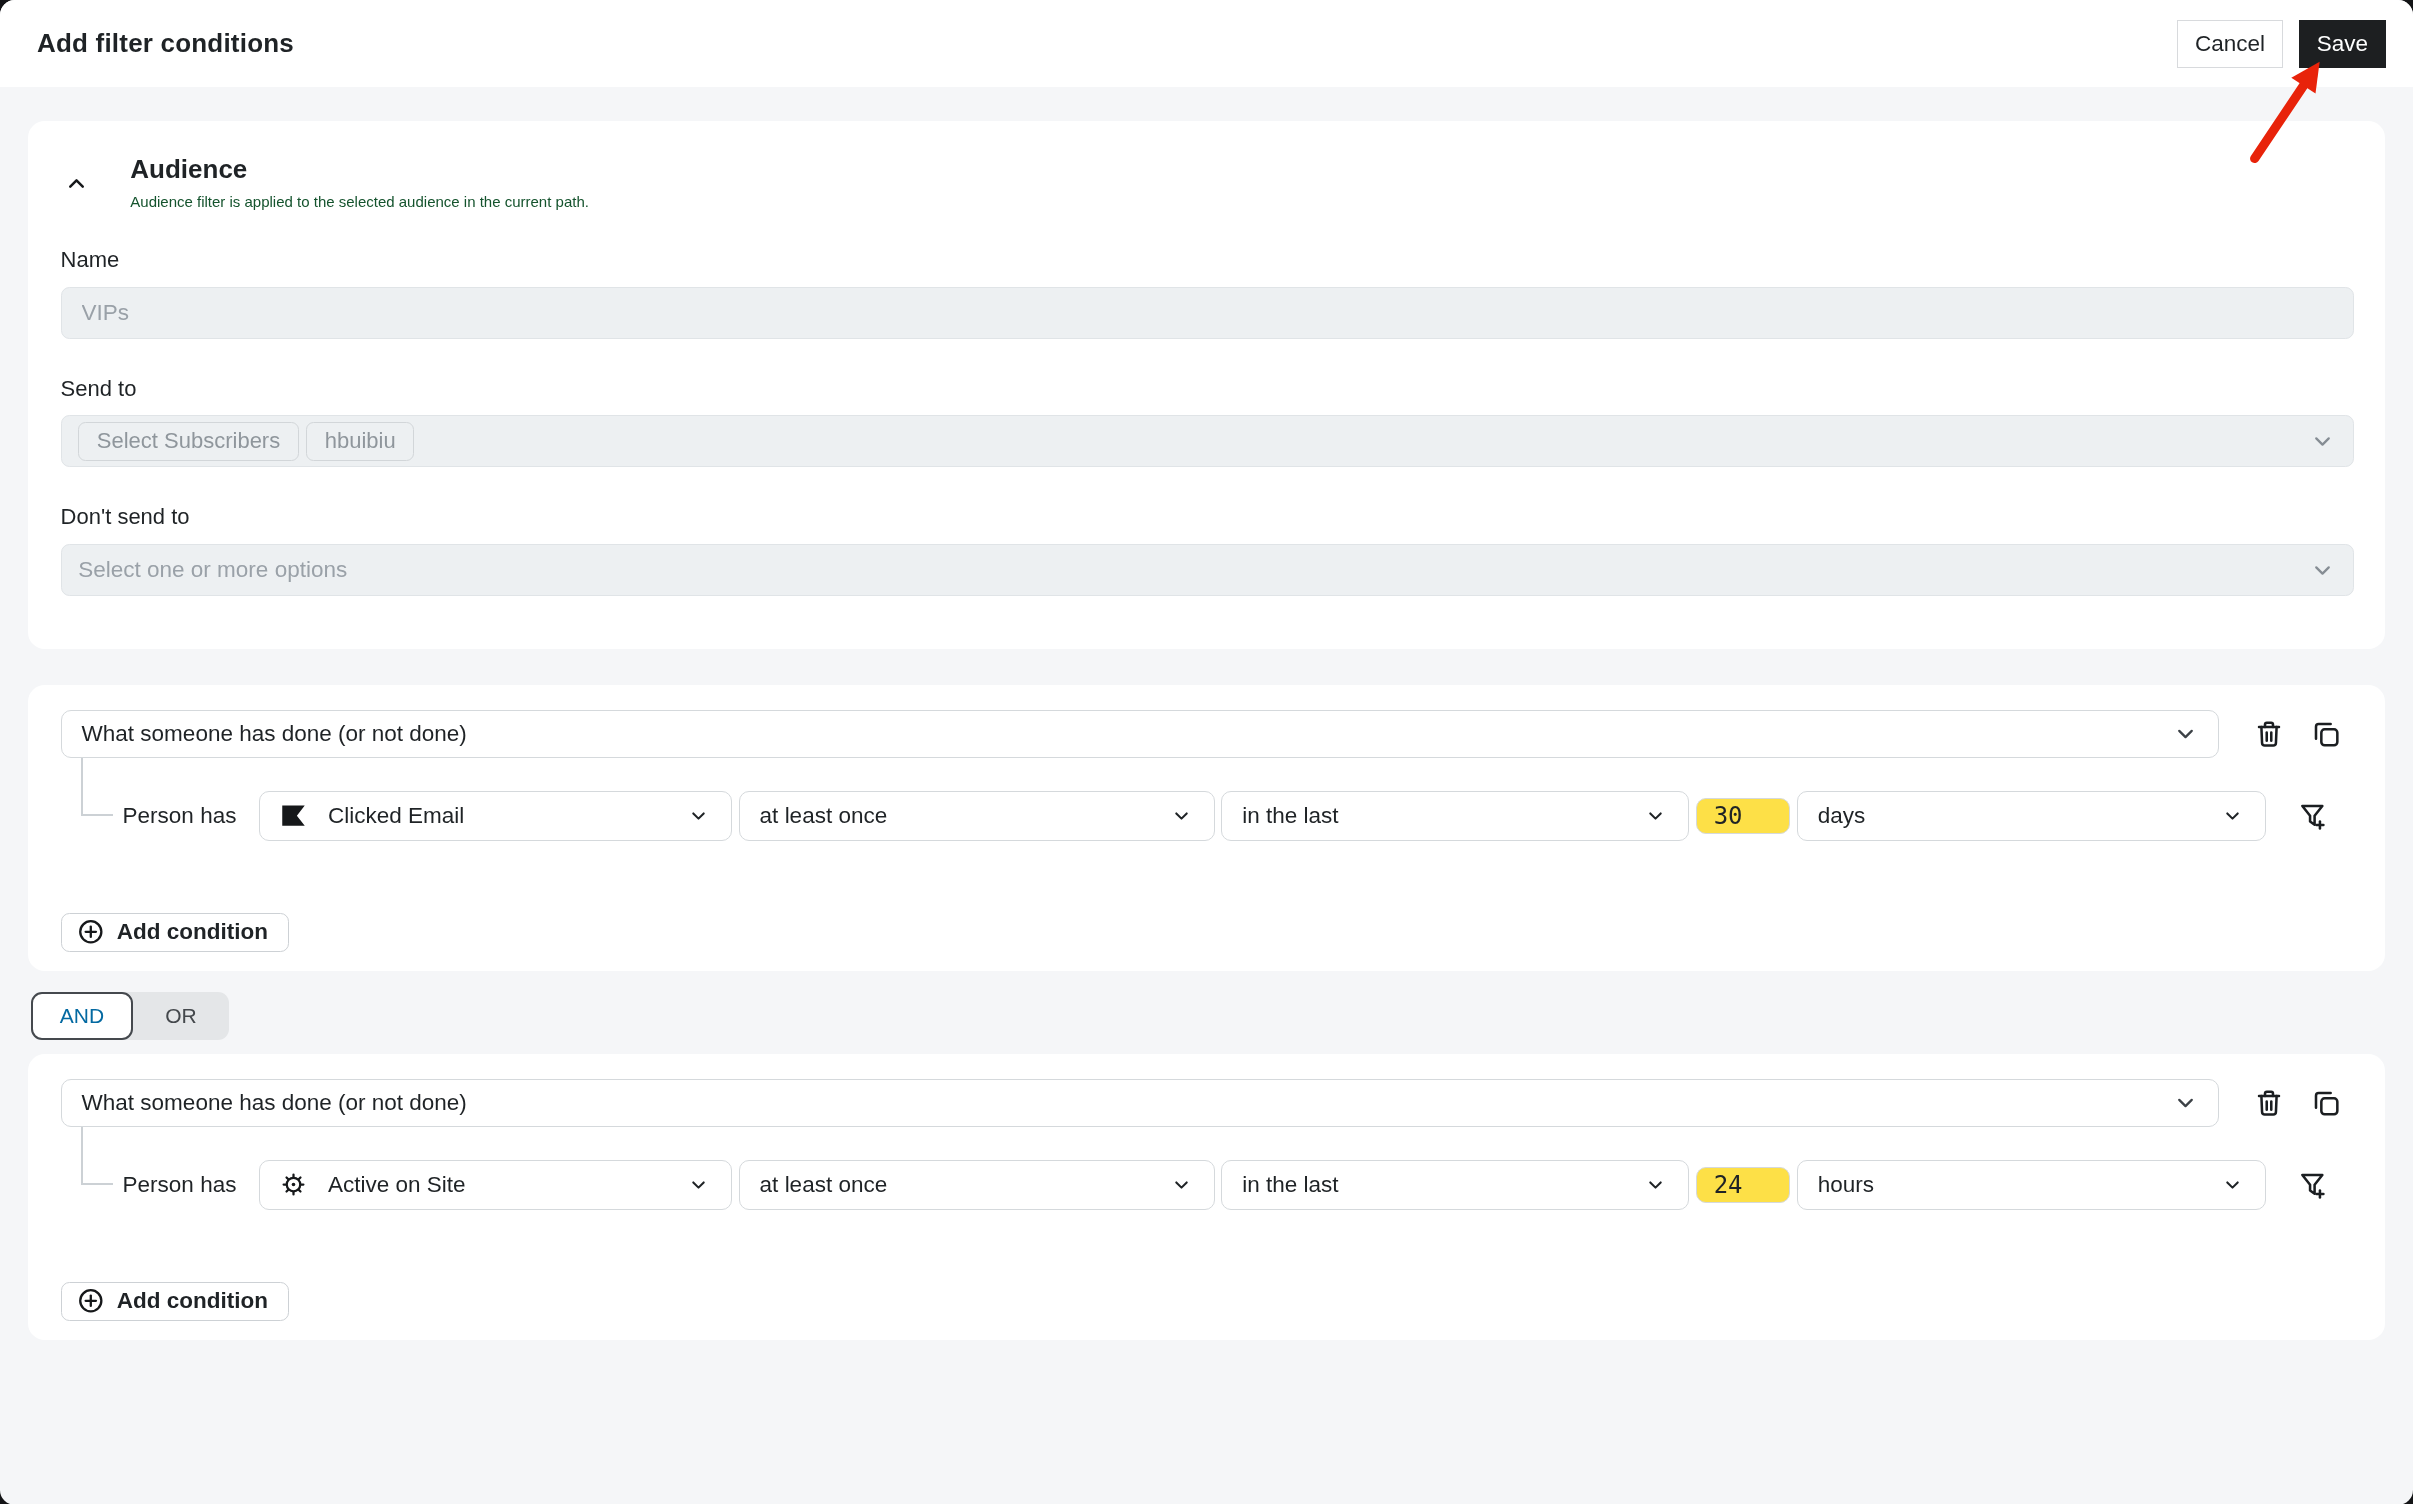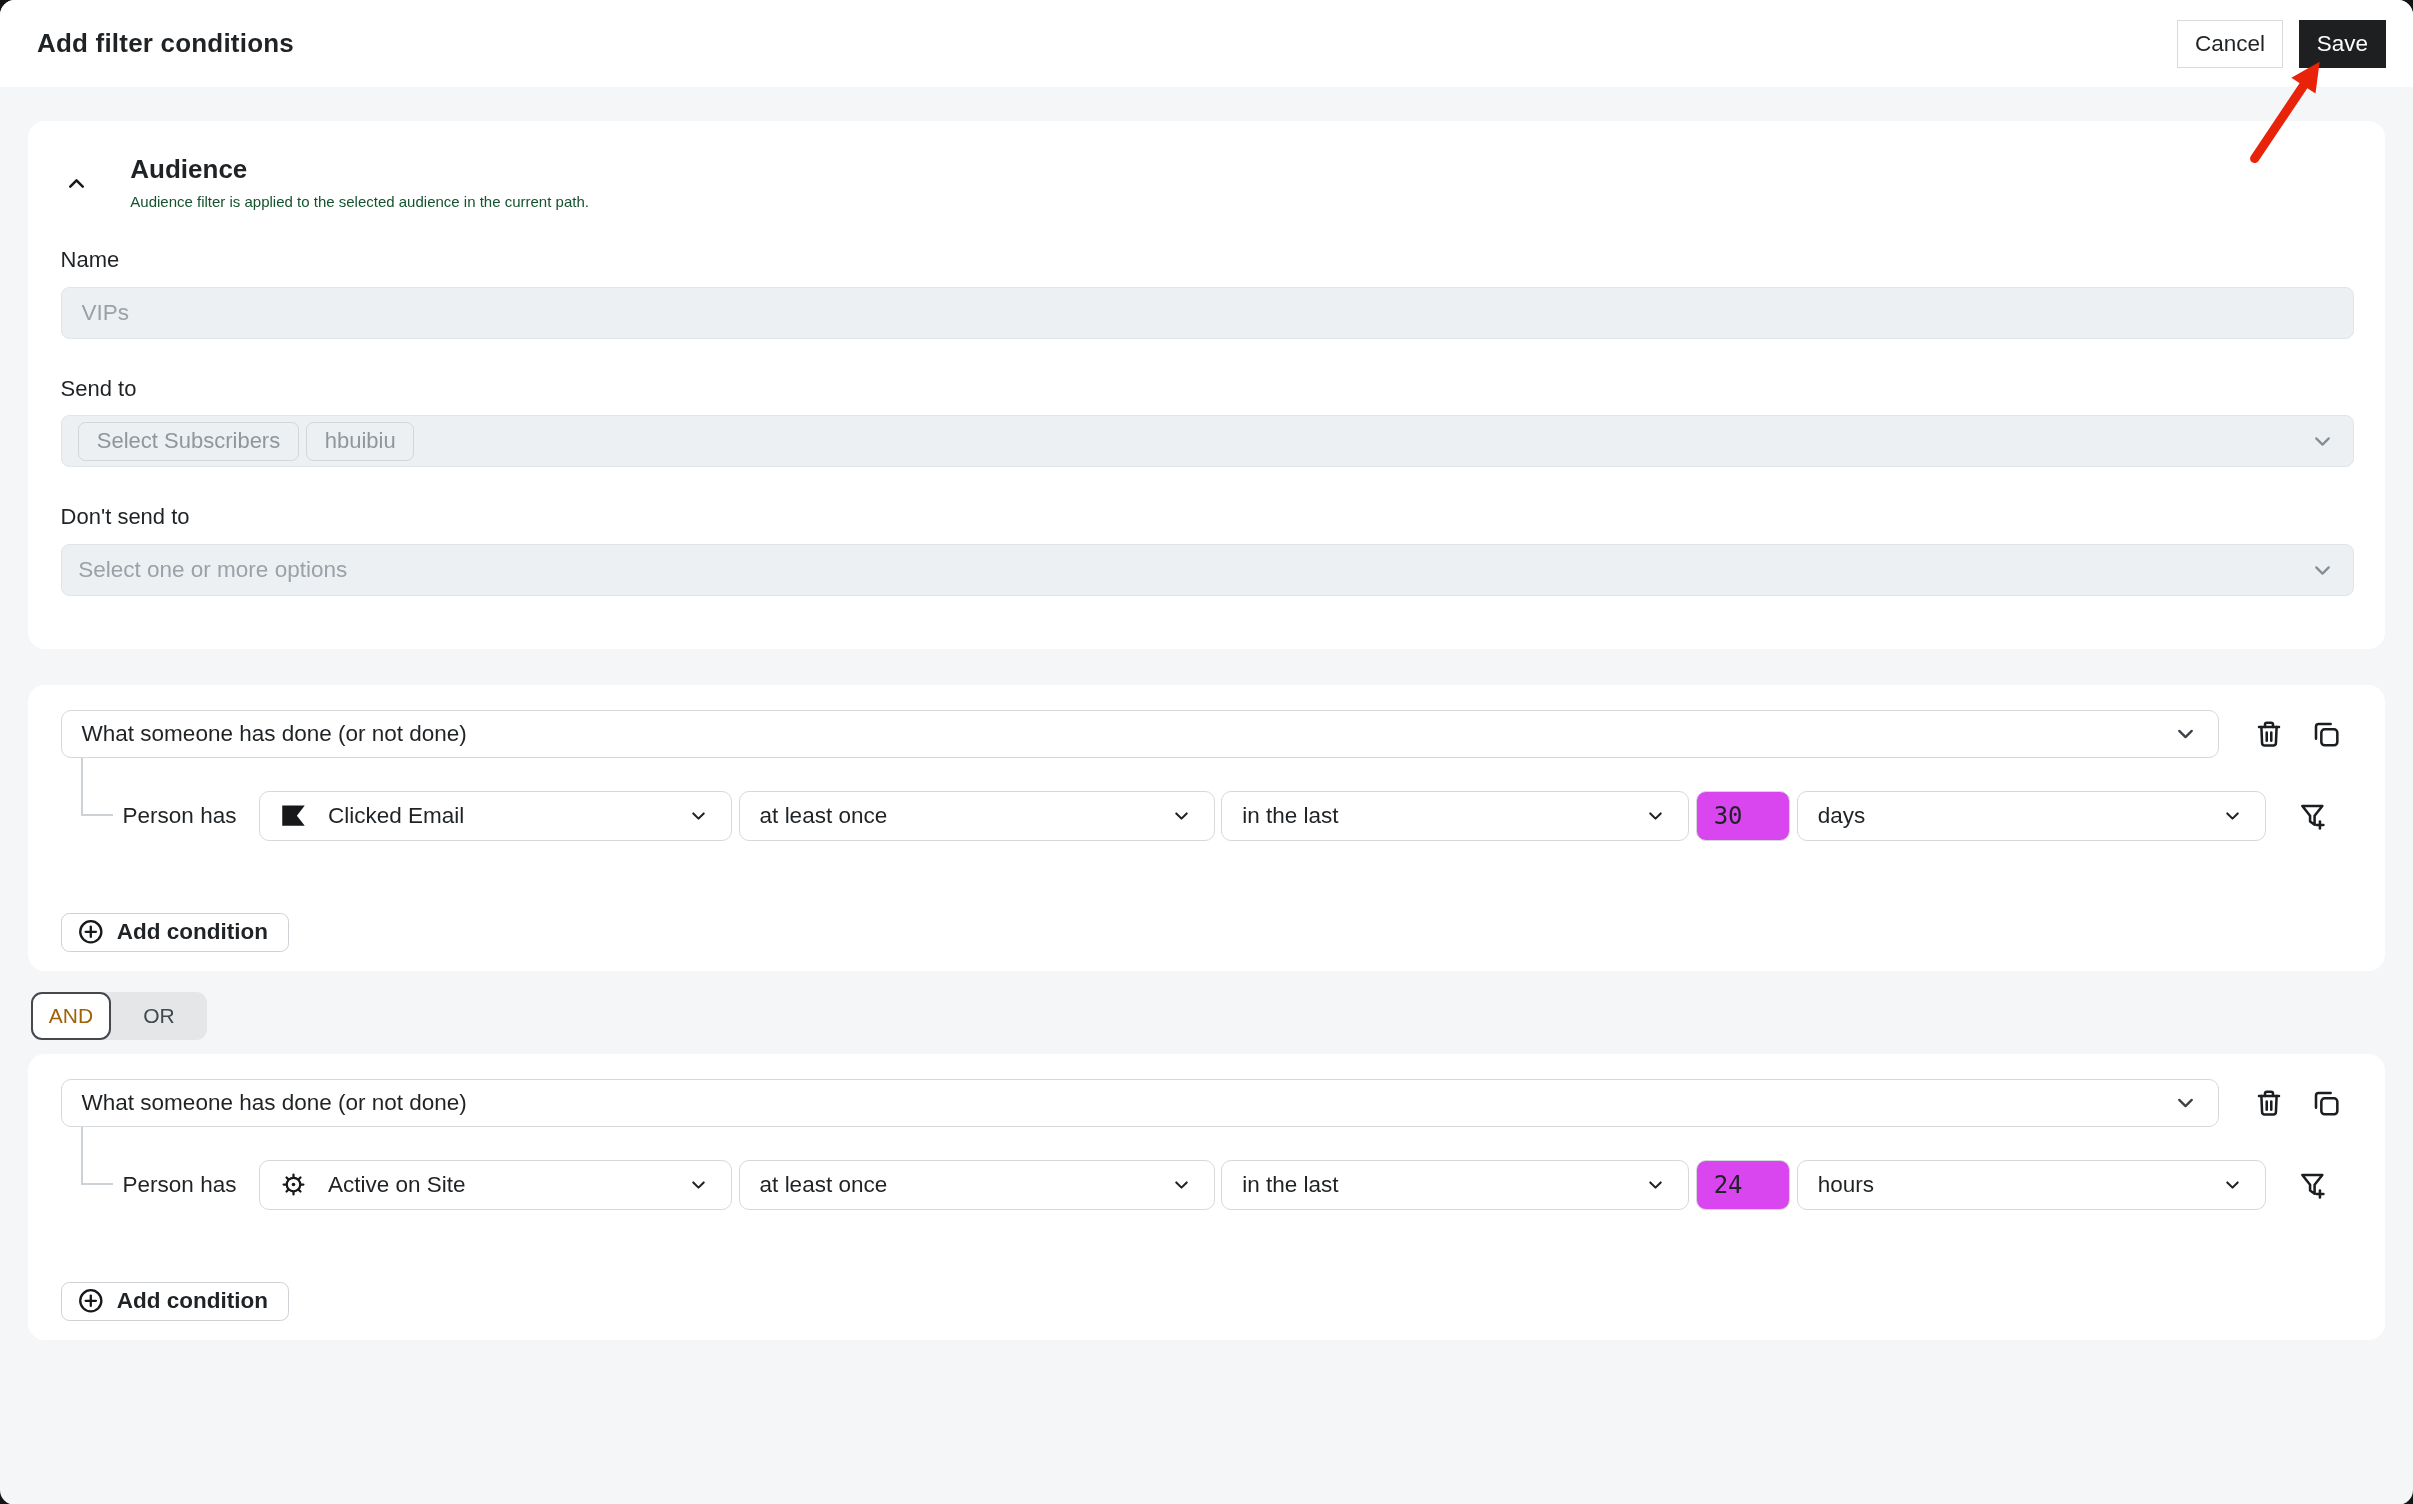--- a/index.html
+++ b/index.html
@@ -150,22 +150,22 @@
     padding-left:62px;
   }
   .subject-label { font-size:22.5px; margin-right:22.5px; white-space:nowrap; }
   .cond-row .select { margin-right:6.7px; }
   .event-select { width:473px; }
   .event-icon { width:28px; height:28px; margin-right:20px; flex:none; display:flex; align-items:center; justify-content:center; }
   .freq-select { width:476px;border-radius:10px; }
   .time-select { width:468px; }
   .unit-select { width:469px; }
   .amount-input {
-    width:94px; height:50px;
-    background:#d946ef;
+    width:94px; height:36px;
+    background:#fde047;
     border:1.7px solid #d5d9dc;
     border-radius:10px;
     padding:0 16.7px;
     font-size:24px;
     font-family:"DejaVu Sans Mono", monospace;
     color:#1f2326;
     outline:none;
     margin-right:6.7px;
   }
   .filter-icon-btn { margin-left:23.4px; }
@@ -192,22 +192,22 @@
   }
   .seg-btn {
     display:flex; align-items:center; justify-content:center;
     font-size:21px;
     cursor:pointer;
     border-radius:11px;
   }
   .seg-on {
     background:#ffffff;
     border:2.1px solid #45494e;
-    width:80px;
-    color:#a16207;
+    width:102px;
+    color:#0369a1;
   }
   .seg-off { width:96px; color:#44484c; }
 </style>
 </head>
 <body>
 
 <div class="window">
 
   <div class="header">
     <div class="header-title">Add filter conditions</div>

